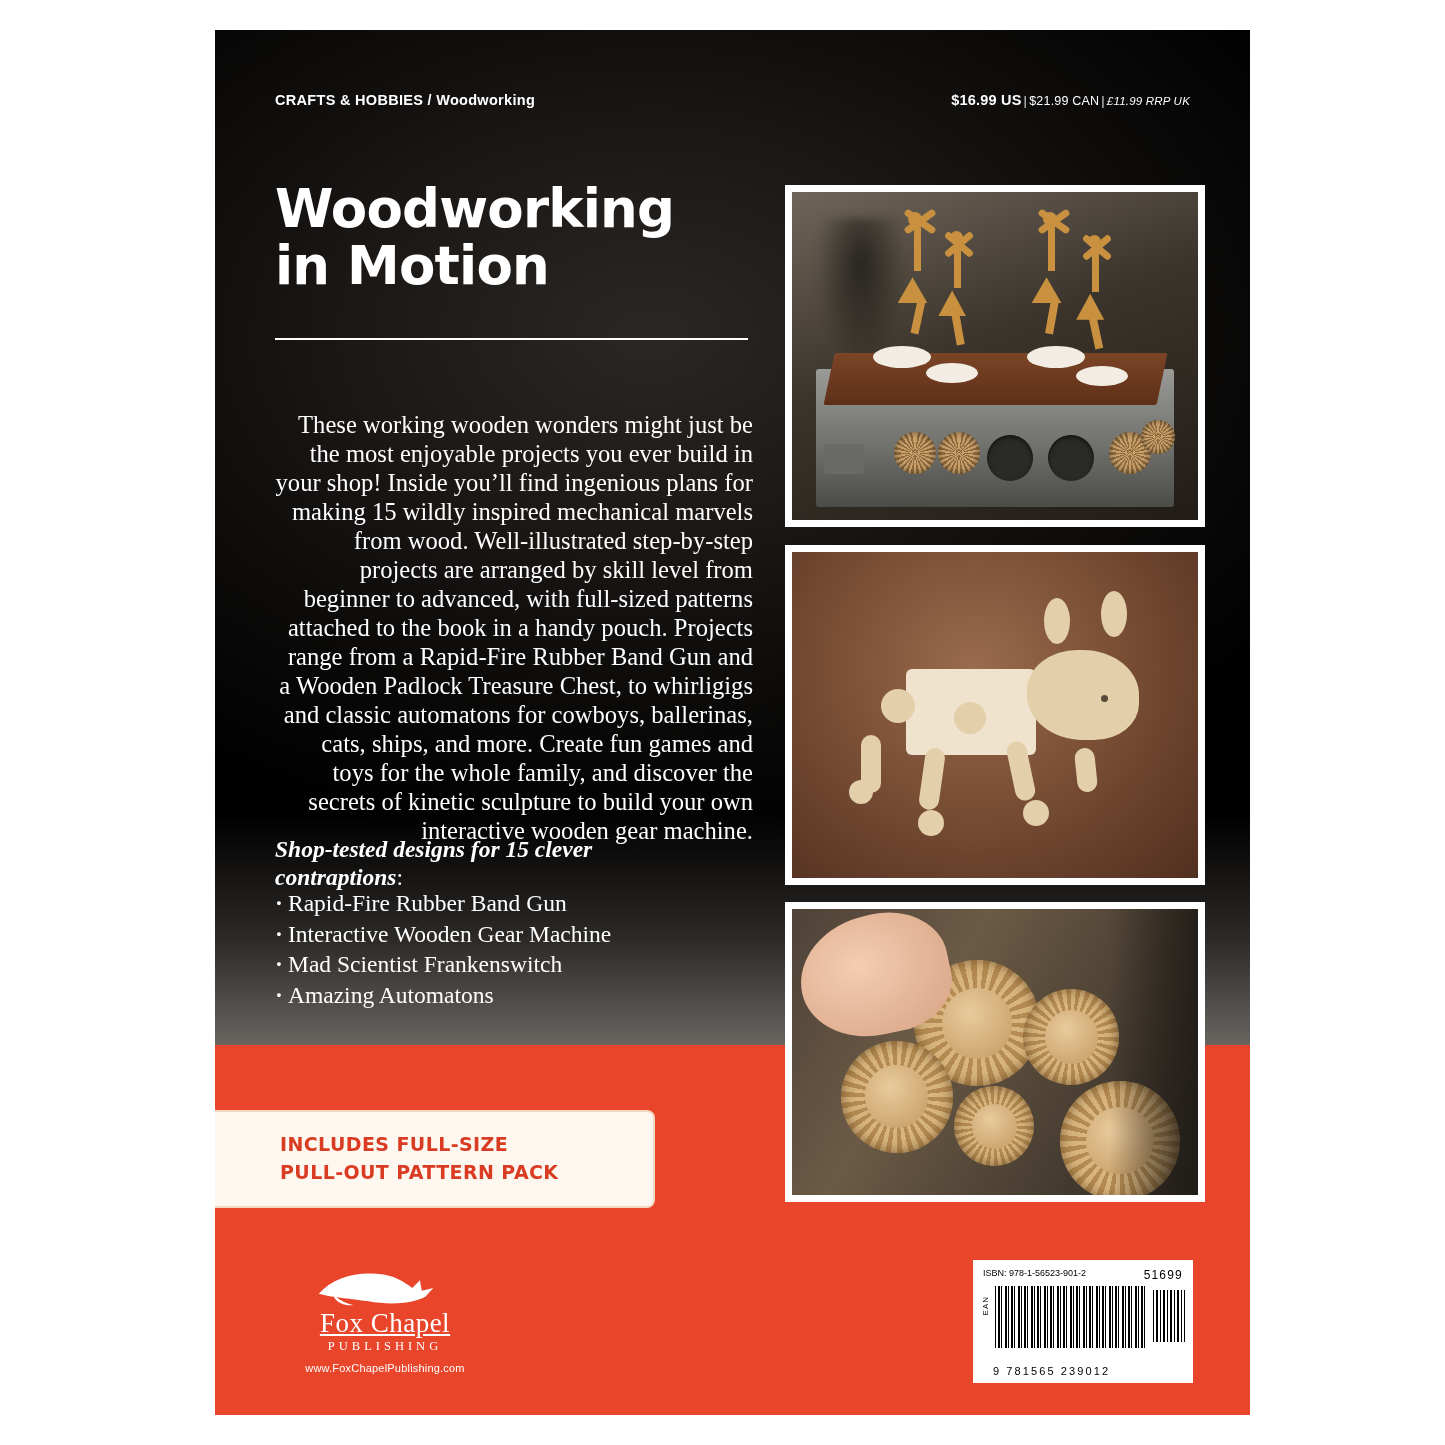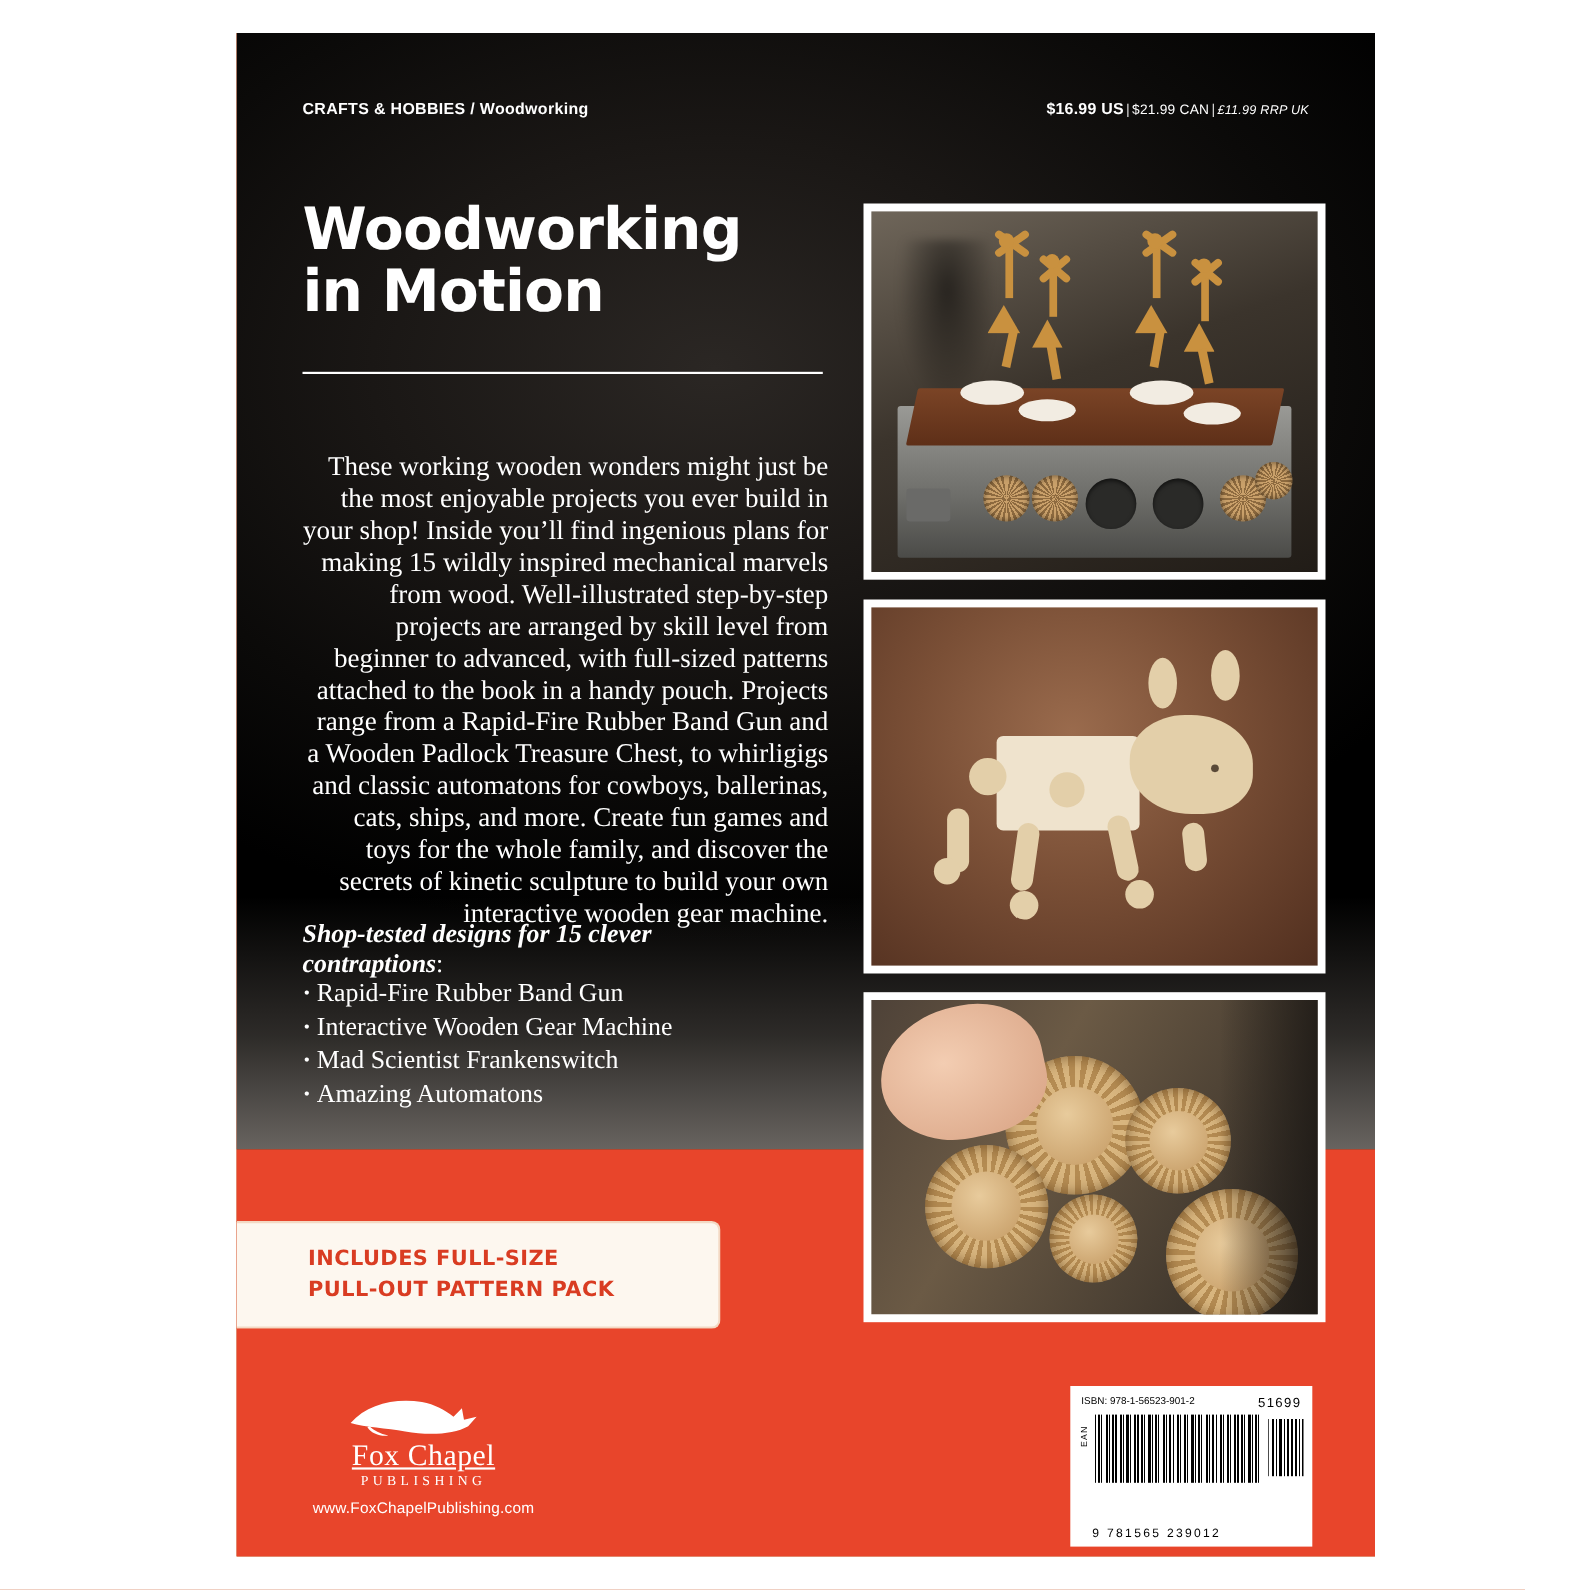--- a/index.html
+++ b/index.html
@@ -287,32 +287,32 @@
     text-decoration: underline;
   }
   .pub-sub {
     font-family: "Liberation Serif", serif;
     font-size: 12.5px;
     letter-spacing: 4px;
     margin-top: 2px;
   }
   .pub-url {
     font-family: "Liberation Sans", sans-serif;
-    font-size: 14px;
+    font-size: 11px;
     margin-top: 8px;
     letter-spacing: 0.2px;
   }
 
   
   .barcode-block {
     position: absolute;
     left: 758px;
     top: 1230px;
     width: 220px;
-    height: 146px;
+    height: 123px;
     background: #ffffff;
     z-index: 7;
     box-sizing: border-box;
     padding: 8px 10px 6px 10px;
   }
   .isbn-line {
     font-family: "Liberation Sans", sans-serif;
     font-size: 9px;
     color: #000;
     display: flex;

